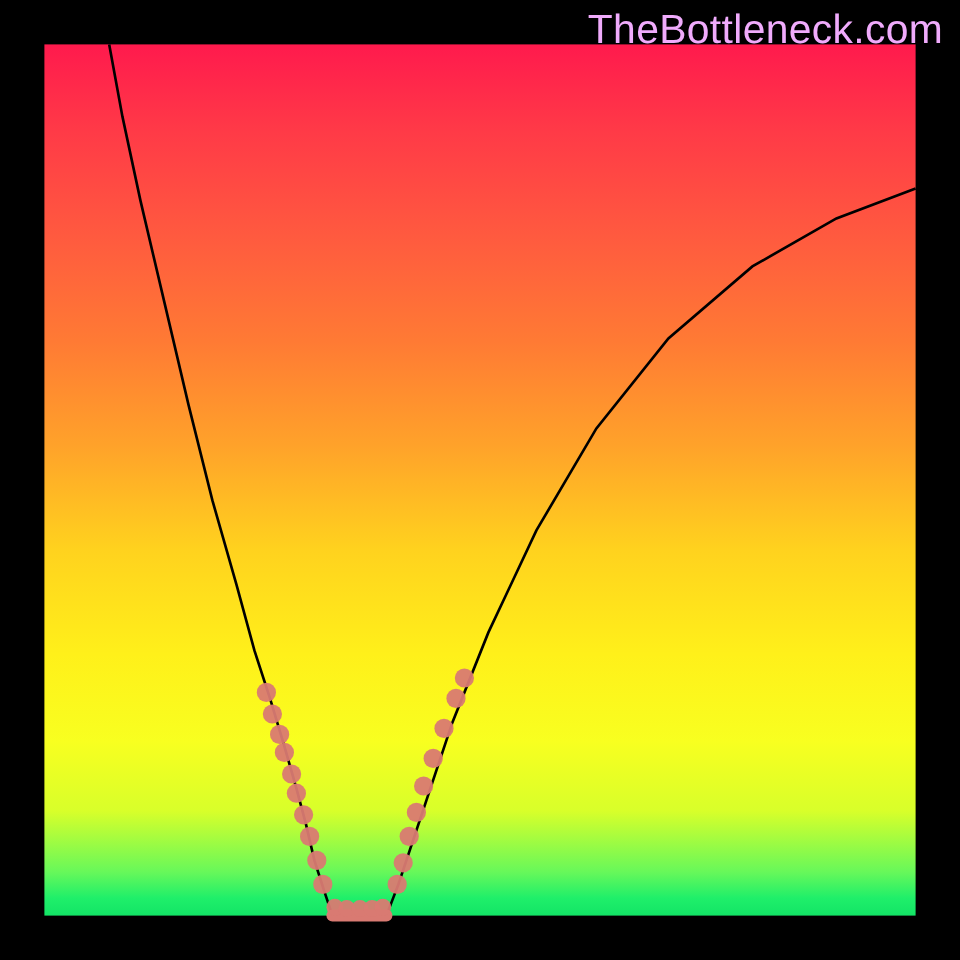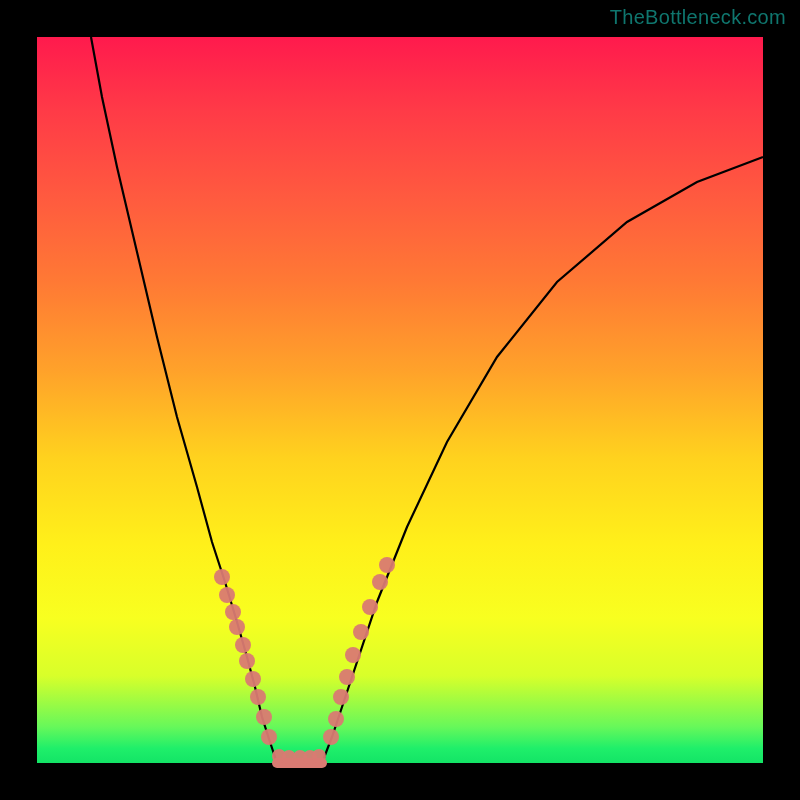--- a/index.html
+++ b/index.html
@@ -38,22 +38,22 @@
       #d8ff2a 88%,
       #67f85a 95%,
       #1fef6a 98%,
       #13e466 100%
     );
   }
   .watermark {
     position: absolute;
     top: 6px;
     right: 14px;
-    color: #0f766e;
-    font-size: 20px;
+    color: #f0abfc;
+    font-size: 34px;
     font-weight: 500;
     letter-spacing: 0.3px;
   }
   svg.curves {
     position: absolute;
     left: 0;
     top: 0;
     width: 726px;
     height: 726px;
     overflow: visible;

